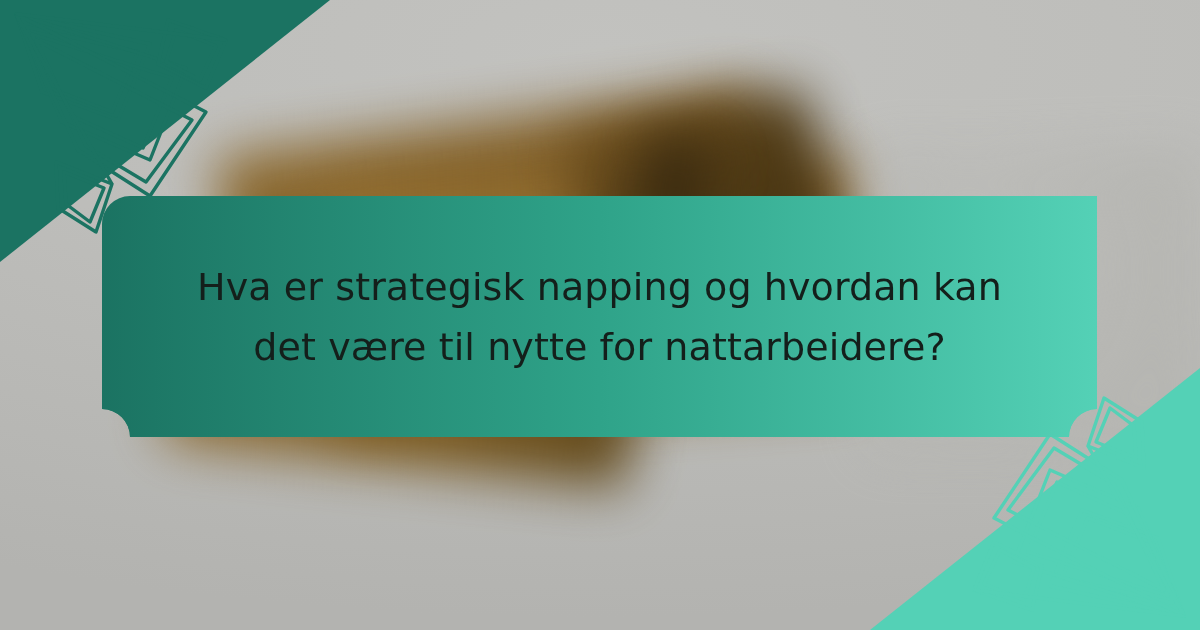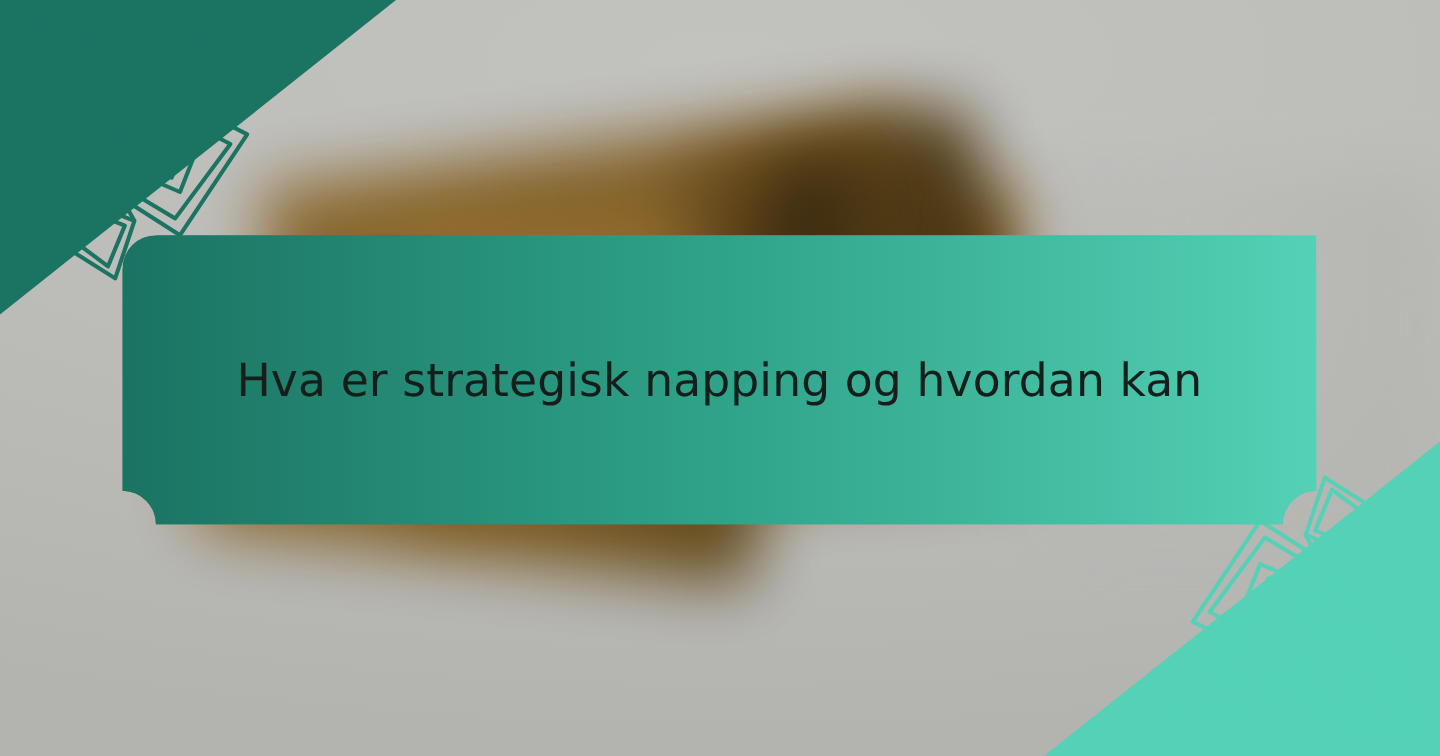--- a/index.html
+++ b/index.html
@@ -192,16 +192,17 @@
                L28,241
                A28,28 0 0 0 0,213 Z
                M0,0 L0,28 A28,28 0 0 1 28,0 Z" fill="url(#bannerGrad)"></path>
 
       <path d="M28,0 A28,28 0 0 1 0,28 L0,213 A28,28 0 0 1 28,241
                L967,241 A28,28 0 0 1 995,213 L995,28 A28,28 0 0 1 967,0 Z" fill="url(#bannerGrad)"></path>
     </svg>
 
     <div class="banner-text">
       <div class="banner-line">Hva er strategisk napping og hvordan kan</div>
+      <div class="banner-line">det være til nytte for nattarbeidere?</div>
     </div>
   </div>
 
 </div>
 
 </body></html>

